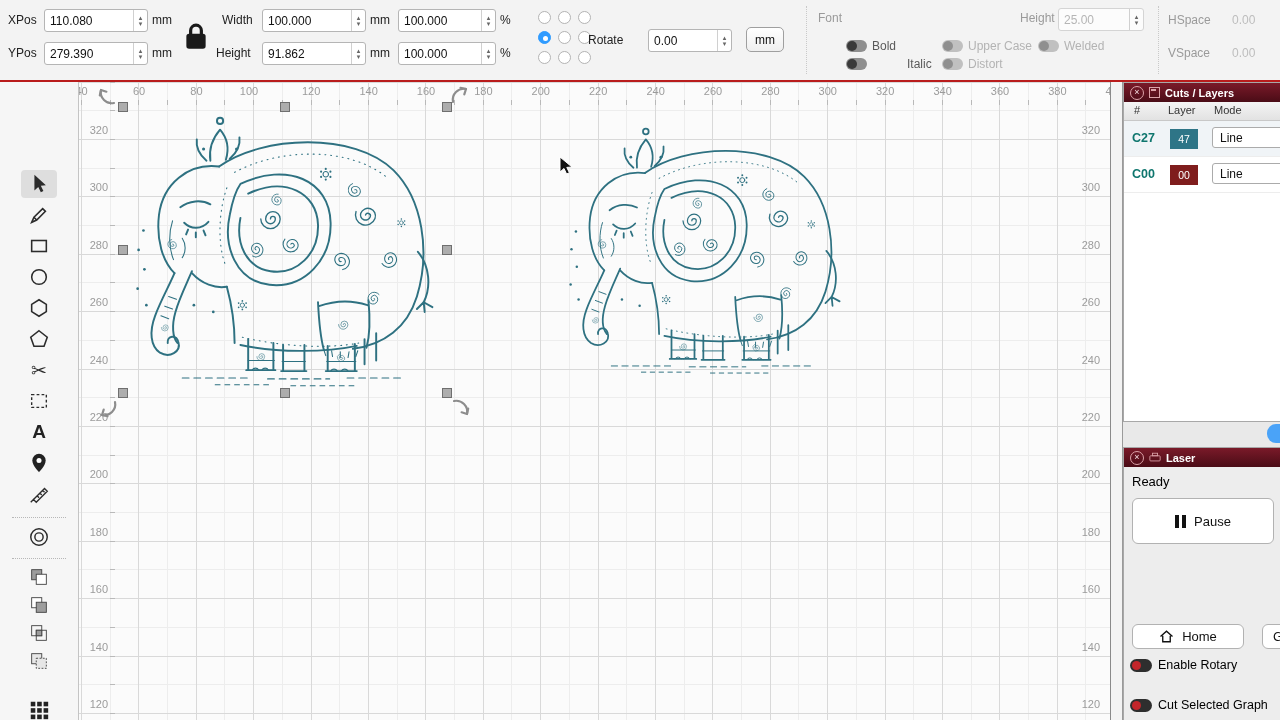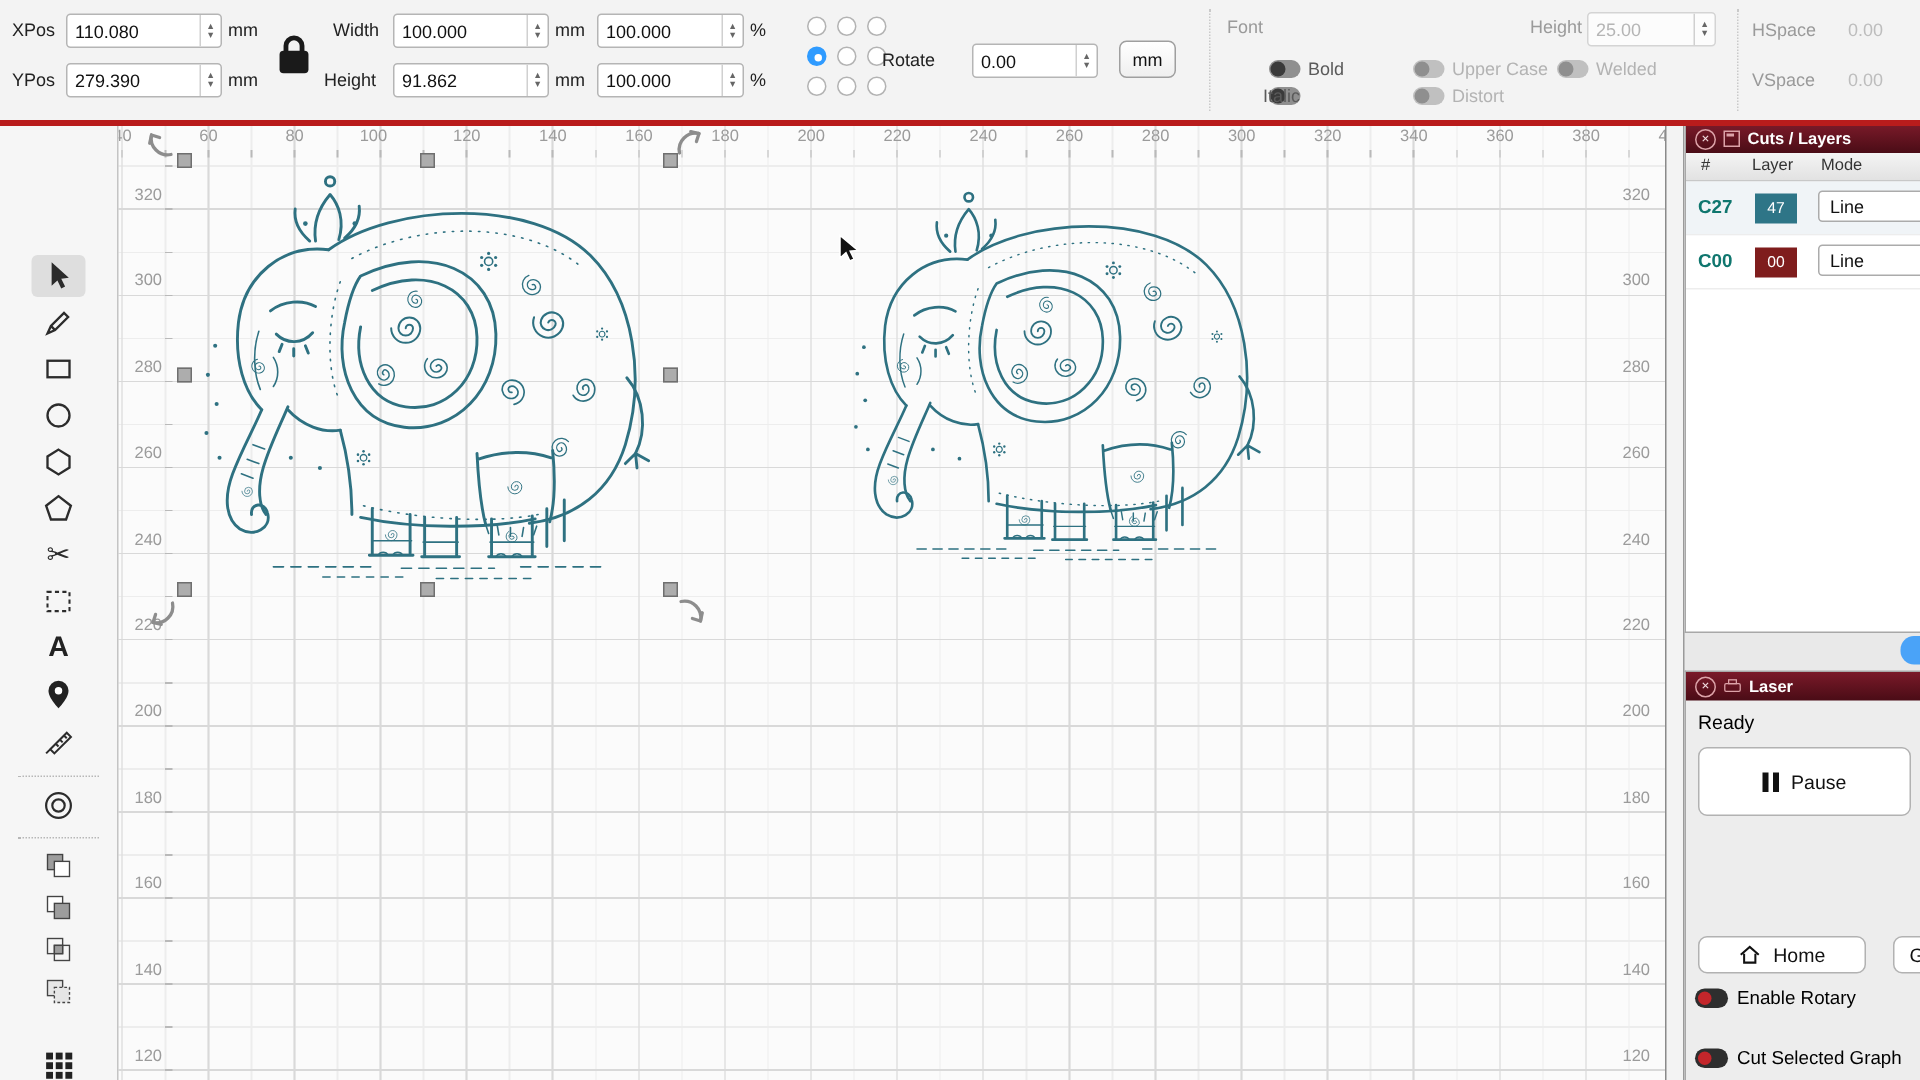--- a/index.html
+++ b/index.html
@@ -1,20 +1,20 @@
 <!DOCTYPE html>
 <html style="--teal: #2e7181;"><head>
 <meta charset="utf-8">
 <style>
   html,body{margin:0;padding:0;background:#d8d8d8;}
   #app{position:relative;width:1280px;height:720px;overflow:hidden;background:#f2f2f2;
        font-family:"Liberation Sans",sans-serif;color:#1c1c1c;font-size:12px;}
   
   header{position:absolute;left:0;top:0;width:1280px;height:80px;background:#f3f3f3;
-         border-bottom:4px solid #b91c1c;z-index:30;}
+         border-bottom:2px solid #b91c1c;z-index:30;}
   header .lbl{position:absolute;font-size:12px;color:#222;white-space:nowrap;}
   header .glbl{position:absolute;font-size:12px;color:#9a9a9a;white-space:nowrap;}
   header .gval{position:absolute;font-size:12px;color:#bdbdbd;white-space:nowrap;}
   .field{position:absolute;height:21px;background:#fff;border:1px solid #b5b5b5;border-radius:3px;
          display:flex;align-items:center;overflow:hidden;}
   .field .val{flex:1;padding:0 5px;font-size:12px;color:#111;white-space:nowrap;}
   .field.dis{border-color:#d4d4d4;background:#fcfcfc;}
   .field.dis .val{color:#b5b5b5;}
   .stp{width:13px;align-self:stretch;border-left:1px solid #d0d0d0;display:flex;flex-direction:column;
        align-items:center;justify-content:center;color:#666;}
@@ -290,21 +290,21 @@
       <span class="val">25.00</span>
       <span class="stp">
           <i>▴</i>
           <i>▾</i>
         </span>
     </div>
 
     <span class="tog" style="left:846px;top:40px"></span>
     <span class="tlab" style="left:872px;top:39px">Bold</span>
     <span class="tog" style="left:846px;top:58px"></span>
-    <span class="tlab" style="left:842px;top:57px">Italic</span>
+    <span class="tlab" style="left:907px;top:57px">Italic</span>
     <span class="tog dis" style="left:942px;top:40px"></span>
     <span class="tlab dim" style="left:968px;top:39px">Upper Case</span>
     <span class="tog dis" style="left:942px;top:58px"></span>
     <span class="tlab dim" style="left:968px;top:57px">Distort</span>
     <span class="tog dis" style="left:1038px;top:40px"></span>
     <span class="tlab dim" style="left:1064px;top:39px">Welded</span>
 
     <i class="vsep" style="left:1158px"></i>
     <span class="glbl" style="left:1168px;top:13px">HSpace</span>
     <span class="gval" style="left:1232px;top:13px">0.00</span>

